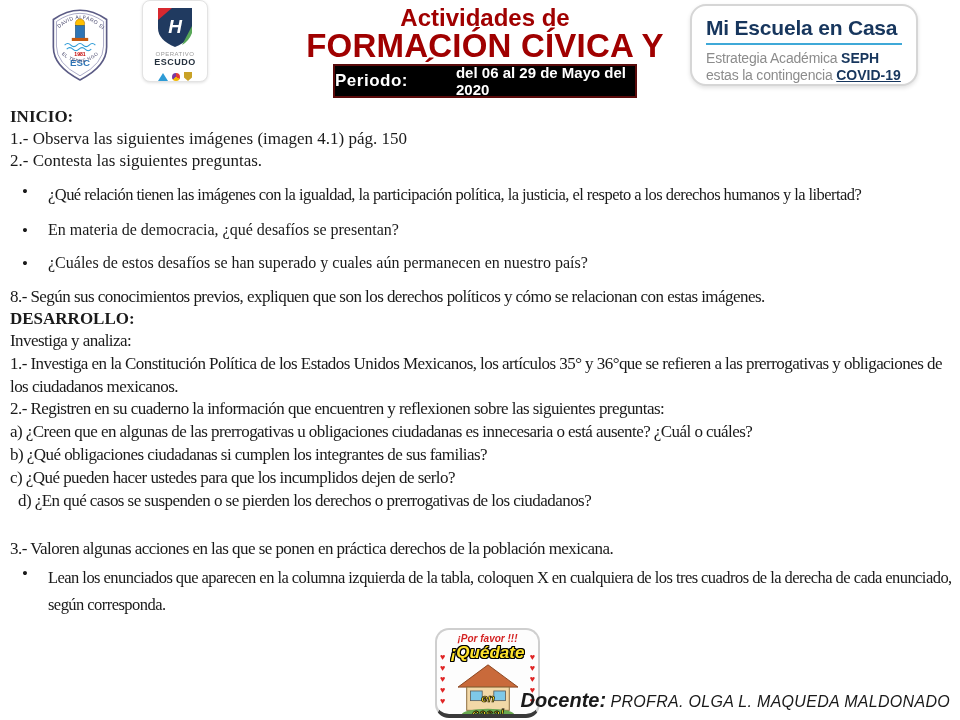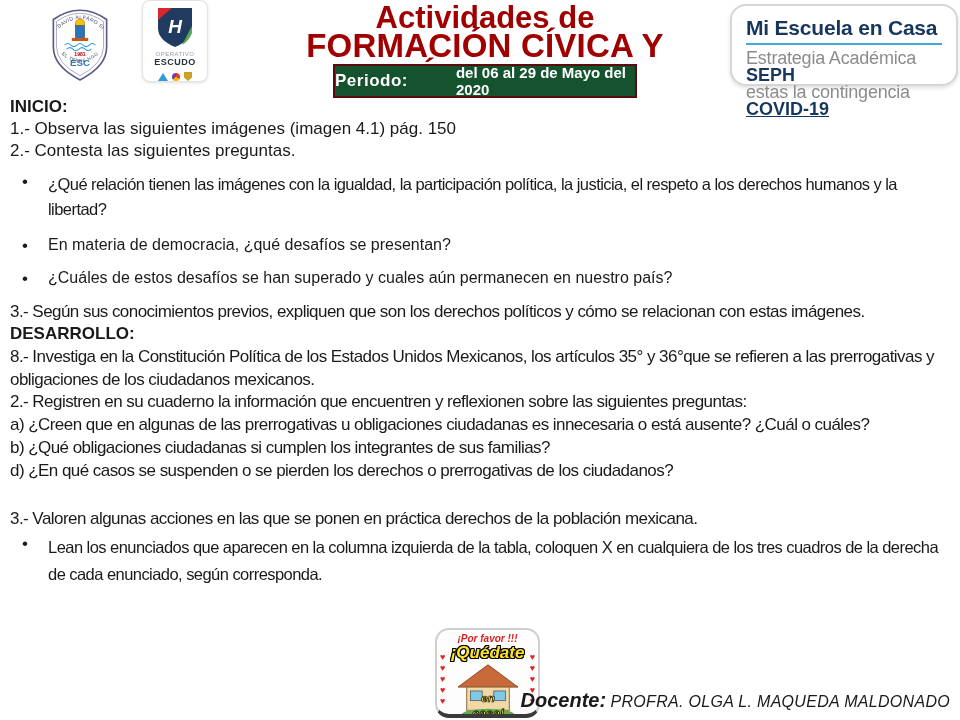--- a/index.html
+++ b/index.html
@@ -19,42 +19,42 @@
     display:flex; flex-direction:column; align-items:center; padding-top:4px;
   }
   .operativo-card .op-line1 { font-size:6px; color:#9a9a9a; letter-spacing:.5px; margin-top:2px; }
   .operativo-card .op-line2 { font-size:9px; font-weight:bold; color:#26323f; letter-spacing:.5px; }
   .op-minilogos { display:flex; gap:4px; align-items:center; margin-top:5px; }
   .op-tri { width:0; height:0; border-left:5px solid transparent; border-right:5px solid transparent; border-bottom:8px solid #2e9bd6; }
   .op-dot { width:8px; height:8px; border-radius:50%; background:conic-gradient(#e23a3a 0 33%, #f2b705 33% 66%, #7a3aa0 66% 100%); }
   .op-gold { width:8px; height:9px; background:#c9a227; clip-path:polygon(0 0,100% 0,100% 60%,50% 100%,0 60%); }
 
   .title-block { position:absolute; left:290px; top:4px; width:390px; text-align:center; }
-  .title-line1 { font-size:31px; font-weight:bold; line-height:27px; }
+  .title-line1 { font-size:24px; font-weight:bold; line-height:27px; }
   .title-line2 { font-size:33px; font-weight:bold; line-height:30px; letter-spacing:.2px; }
 
   .periodo-banner {
     position:absolute; left:333px; top:64px; width:304px; height:34px;
     border:2px solid #5a0b0b; display:flex; align-items:center; justify-content:center; gap:8px;
   }
   .periodo-label { color:#fff; font-size:17px; font-weight:bold; letter-spacing:.5px; }
   .periodo-value { color:#fff; font-size:15px; font-weight:bold;margin-left:40px; }
 
   .escuela-box {
     position:absolute; left:690px; top:4px; width:228px; height:82px;
     background:#fff; border:2px solid #d6d6d6; border-radius:16px;
-    box-shadow:0 2px 4px rgba(0,0,0,.12); padding:10px 14px 0 14px;margin-left:40px;
+    box-shadow:0 2px 4px rgba(0,0,0,.12); padding:10px 14px 0 14px;
   }
   .escuela-title { font-size:21px; font-weight:bold; letter-spacing:-.2px; }
   .escuela-rule { height:2px; margin:3px 0 5px 0; }
-  .escuela-line { font-size:18px; line-height:17px; letter-spacing:-.2px; }
+  .escuela-line { font-size:14px; line-height:17px; letter-spacing:-.2px; }
   .escuela-line b { letter-spacing:0; }
 
   
-  .doc-body { position:absolute; left:10px; top:96px; width:942px; }
+  .doc-body { position:absolute; left:10px; top:106px; width:942px;font-family:Liberation Serif, serif; }
   .doc-body p { font-size:17px; line-height:22px; }
   .h-bold { font-weight:bold; font-size:18px; }
   .cond { letter-spacing:-.55px; font-size:16.5px; }
   .bullet-row { display:flex; }
   .bullet-mark { width:38px; padding-left:12px; font-size:17px; }
   .bullet-text { flex:1; }
 
   
   .sticker {
     position:absolute; left:435px; top:628px; width:105px; height:90px;
@@ -114,21 +114,21 @@
       <span class="op-dot"></span>
       <span class="op-gold"></span>
     </div>
   </div>
 
   <div class="title-block" style="color:#A00000;">
     <div class="title-line1">Actividades de</div>
     <div class="title-line2">FORMACIÓN CÍVICA Y ÉTICA III</div>
   </div>
 
-  <div class="periodo-banner" style="background:#14532d;">
+  <div class="periodo-banner" style="background:#000000;">
     <span class="periodo-label">Periodo:</span>
     <span class="periodo-value">del 06 al 29 de Mayo del 2020</span>
   </div>
 
   <div class="escuela-box">
     <div class="escuela-title" style="color:#17365D;">Mi Escuela en Casa</div>
     <div class="escuela-rule" style="background:#3FA9D8;"></div>
     <div class="escuela-line" style="color:#8C8C8C;"><span>Estrategia Académica </span><b style="color:#17365D;">SEPH</b></div>
     <div class="escuela-line" style="color:#8C8C8C;"><span>estas la contingencia </span><b style="color:#17365D;text-decoration:underline;">COVID-19</b></div>
   </div>
@@ -144,27 +144,29 @@
     </div>
     <div class="bullet-row" style="margin-top:14px;">
       <span class="bullet-mark">•</span>
       <div class="bullet-text">En materia de democracia, ¿qué desafíos se presentan?</div>
     </div>
     <div class="bullet-row" style="margin-top:13px;">
       <span class="bullet-mark">•</span>
       <div class="bullet-text">¿Cuáles de estos desafíos se han superado y cuales aún permanecen en  nuestro país?</div>
     </div>
 
-    <p class="cond" style="margin-top:12px;">3.- Según sus conocimientos previos, expliquen que son los derechos políticos y cómo se relacionan con estas imágenes.</p>
+    <p class="cond" style="margin-top:12px;">8.- Según sus conocimientos previos, expliquen que son los derechos políticos y cómo se relacionan con estas imágenes.</p>
     <p class="h-bold">DESARROLLO:</p>
-    <p class="cond" style="line-height:23px;">8.- Investiga en la Constitución Política de los Estados Unidos Mexicanos, los artículos 35° y 36°que se refieren a las prerrogativas y obligaciones de los ciudadanos mexicanos.</p>
+    <p class="cond">Investiga y analiza:</p>
+    <p class="cond" style="line-height:23px;">1.- Investiga en la Constitución Política de los Estados Unidos Mexicanos, los artículos 35° y 36°que se refieren a las prerrogativas y obligaciones de los ciudadanos mexicanos.</p>
     <p class="cond">2.- Registren en su cuaderno la información que encuentren y reflexionen sobre las siguientes preguntas:</p>
     <p class="cond" style="line-height:23px;">a) ¿Creen que en algunas de las prerrogativas u obligaciones ciudadanas es innecesaria o está ausente? ¿Cuál o cuáles?</p>
     <p class="cond" style="line-height:23px;">b)  ¿Qué obligaciones ciudadanas si cumplen los integrantes de sus familias?</p>
-    <p class="cond" style="line-height:23px;">d) ¿En qué casos se suspenden o se pierden los derechos o prerrogativas de los ciudadanos?</p>
+    <p class="cond" style="line-height:23px;">c) ¿Qué pueden hacer ustedes para que los incumplidos dejen de serlo?</p>
+    <p class="cond" style="line-height:23px;margin-left:8px;">d) ¿En qué casos se suspenden o se pierden los derechos o prerrogativas de los ciudadanos?</p>
 
     <p class="cond" style="margin-top:26px;">3.- Valoren algunas acciones en las que se ponen en práctica derechos de la población mexicana.</p>
     <div class="bullet-row" style="margin-top:4px;">
       <span class="bullet-mark">•</span>
       <div class="bullet-text cond" style="line-height:27px;">Lean los enunciados que aparecen en la columna izquierda de la tabla, coloquen X en cualquiera de los tres cuadros de la derecha de cada enunciado, según corresponda.</div>
     </div>
   </div>
 
   <div class="sticker">
     <div class="sticker-top">¡Por favor !!!</div>

